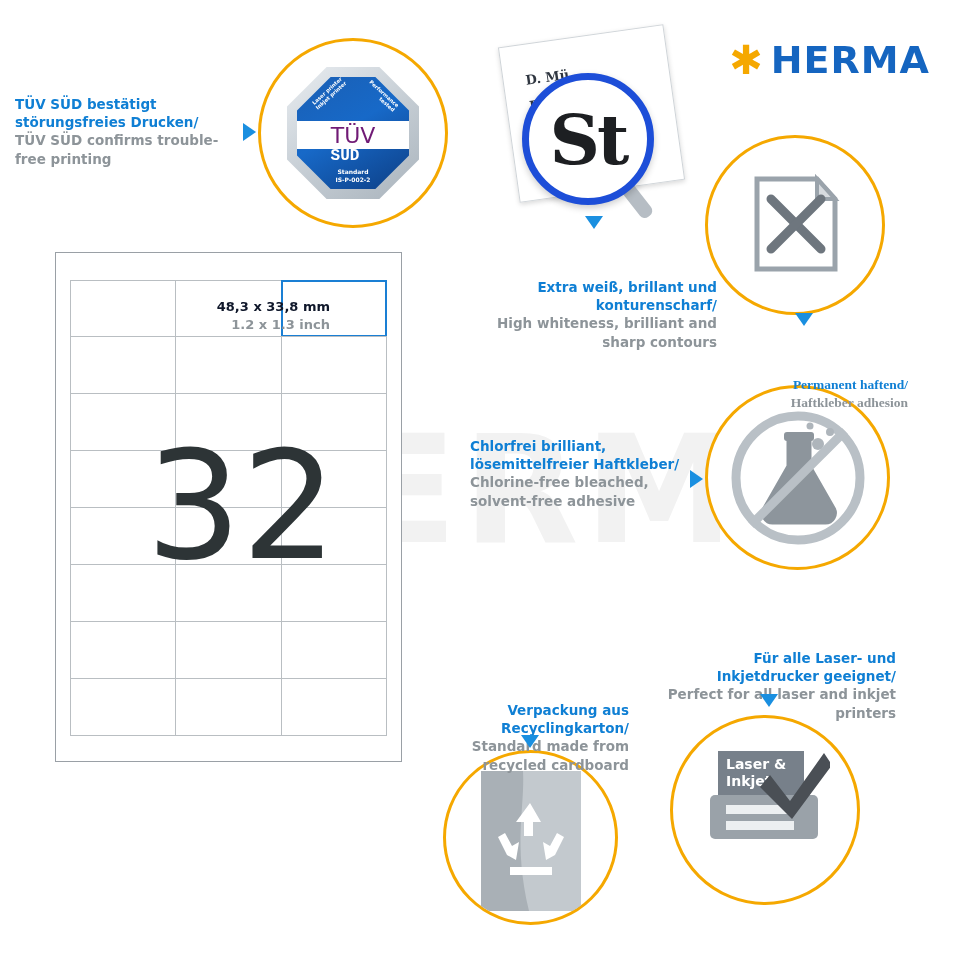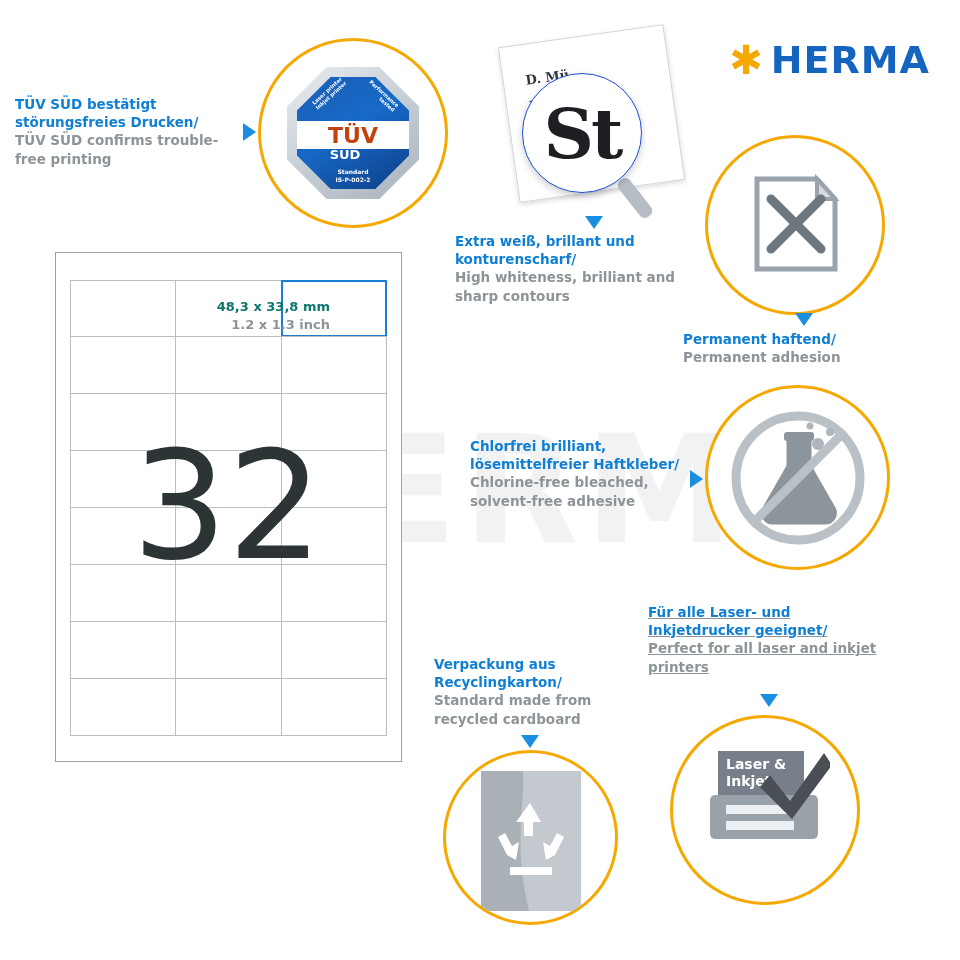--- a/index.html
+++ b/index.html
@@ -20,21 +20,21 @@
   }
   #watermark .wm-star{color:#f2f2f2;font-size:130px;margin-right:10px;}
   
   .cap{
     position:absolute;z-index:6;
     font-size:13.5px;line-height:1.35;font-weight:bold;
     color:#8d9499;
   }
   .cap .de{color:#0f7fd4;display:block;}
   .cap.right{text-align:left;}
-  .cap.center{text-align:left;}
+  .cap.center{text-align:right;margin-top:46px;}
   .circle{
     position:absolute;border-radius:50%;
     background:#fff;border:3px solid #f5a800;
     box-sizing:border-box;z-index:5;
     display:flex;align-items:center;justify-content:center;
     overflow:hidden;
   }
   .arrow{position:absolute;width:0;height:0;z-index:7;}
   .arrow-r{border-top:9px solid transparent;border-bottom:9px solid transparent;border-left:13px solid #1a8fe0;}
   .arrow-d{border-left:9px solid transparent;border-right:9px solid transparent;border-top:13px solid #1a8fe0;}
@@ -52,63 +52,63 @@
   #grid{
     position:absolute;left:14px;top:27px;width:317px;height:455px;
     display:grid;grid-template-columns:repeat(3,1fr);grid-template-rows:repeat(8,1fr);
   }
   #grid div{border:1px solid #b9bec2;margin:-0.5px;box-sizing:border-box;}
   #grid div.hl{border:2px solid #1a7fd4;}
   #sheet-dims{
     position:absolute;left:120px;top:298px;z-index:6;text-align:right;width:210px;
     font-size:13px;font-weight:bold;line-height:1.4;
   }
-  #sheet-dims .d-mm{color:#0f766e;}
+  #sheet-dims .d-mm{color:#0f172a;}
   #sheet-dims .d-in{color:#8d9499;}
   #count{
     position:absolute;left:55px;top:252px;width:345px;height:508px;
     display:flex;align-items:center;justify-content:center;
-    font-size:150px;color:#2d3436;z-index:4;font-family:"DejaVu Sans", sans-serif;
+    font-size:150px;color:#2d3436;z-index:4;font-family:"DejaVu Sans", sans-serif;padding-left:14px;
   }
 
   
   #c-tuv{left:258px;top:38px;width:190px;height:190px;}
   .tuv-oct{
     width:132px;height:132px;position:relative;
     background:linear-gradient(145deg,#e9edf1,#c3cbd2 55%,#aab4bd);
     clip-path:polygon(30% 0,70% 0,100% 30%,100% 70%,70% 100%,30% 100%,0 70%,0 30%);
     display:flex;align-items:center;justify-content:center;
   }
   .tuv-inner{
     width:112px;height:112px;position:relative;
     background:linear-gradient(150deg,#1a5fb4,#1769c8 45%,#0d3f86);
     clip-path:polygon(30% 0,70% 0,100% 30%,100% 70%,70% 100%,30% 100%,0 70%,0 30%);
     color:#fff;text-align:center;
   }
   .tuv-band{
     position:absolute;left:0;right:0;top:44px;height:28px;background:#fff;
     display:flex;flex-direction:column;align-items:center;justify-content:center;
   }
-  .tuv-band .t1{color:#c2410c;font-size:22px;font-weight:bold;line-height:19px;}
-  .tuv-sud{position:absolute;left:0;right:16px;top:70px;color:#fff;font-size:13px;font-weight:bold;}
+  .tuv-band .t1{color:#701a75;font-size:22px;font-weight:normal;line-height:19px;}
+  .tuv-sud{position:absolute;left:0;right:16px;top:70px;color:#fff;font-size:16px;font-weight:bold;font-family:Liberation Mono, monospace;}
   .tuv-top-l{position:absolute;left:9px;top:10px;width:46px;font-size:5.2px;color:#fff;transform:rotate(-42deg);line-height:6px;font-weight:bold;}
   .tuv-top-r{position:absolute;right:7px;top:10px;width:46px;font-size:5.2px;color:#fff;transform:rotate(42deg);line-height:6px;font-weight:bold;text-align:right;}
   .tuv-std{position:absolute;left:0;right:0;bottom:6px;font-size:6px;color:#fff;line-height:7.5px;font-weight:bold;}
 
   
   #c-mag{left:500px;top:25px;width:180px;height:180px;border:none;background:transparent;overflow:visible;}
   #mag-card{
     position:absolute;left:8px;top:10px;width:165px;height:155px;background:#fff;
     border:1px solid #cfd4d8;transform:rotate(-8deg);
     box-shadow:0 2px 5px rgba(0,0,0,.15);overflow:hidden;
   }
   #mag-card .ln{position:absolute;left:22px;color:#2f3640;font-size:13px;font-weight:bold;font-family:"DejaVu Serif", serif;}
   #mag-glass{
     position:absolute;left:22px;top:48px;width:118px;height:118px;border-radius:50%;
-    background:#ffffff;border:1px solid #1d4ed8;overflow:hidden;
+    background:#ffffff;border:7px solid #1d4ed8;overflow:hidden;
     display:flex;align-items:center;justify-content:center;
     box-shadow:0 3px 7px rgba(0,0,0,.2);
   }
   #mag-glass span{font-size:70px;font-weight:bold;color:#1d1f22;font-family:"DejaVu Serif", serif;letter-spacing:-3px;}
   #mag-handle{
     position:absolute;left:128px;top:150px;width:14px;height:46px;background:#b6bdc4;
     border-radius:6px;transform:rotate(-38deg);
   }
 
   
@@ -215,43 +215,43 @@
 
 <div class="circle" id="c-perm">
   <svg width="112" height="112" viewBox="0 0 112 112">
     <path d="M18 10 H78 L96 30 V100 H18 Z" fill="#ffffff" stroke="#9aa3ab" stroke-width="5"></path>
     <path d="M78 10 V30 H96 Z" fill="#d7dbdf" stroke="#9aa3ab" stroke-width="4"></path>
     <line x1="32" y1="30" x2="82" y2="80" stroke="#6e767e" stroke-width="9" stroke-linecap="round"></line>
     <line x1="82" y1="30" x2="32" y2="80" stroke="#6e767e" stroke-width="9" stroke-linecap="round"></line>
   </svg>
 </div>
 <div class="arrow arrow-d" style="left:795px;top:313px;"></div>
-<div class="cap center" style="left:683px;top:330px;width:225px;">
+<div class="cap center" style="left:683px;top:330px;width:225px;font-family:Liberation Serif, serif;">
   <span class="de">Permanent haftend/</span>
-  <span>Permanent adhesion</span>
+  <span>Haftkleber adhesion</span>
 </div>
 
 <div class="circle" id="c-chl">
   <svg width="160" height="160" viewBox="0 0 160 160">
     <circle cx="80" cy="80" r="62" fill="none" stroke="#b9c0c6" stroke-width="9"></circle>
     <path d="M70 42 h22 v26 l24 42 a10 10 0 0 1 -9 15 h-52 a10 10 0 0 1 -9 -15 l24 -42 z" fill="#8d959c" stroke="#8d959c" stroke-width="3"></path>
     <rect x="66" y="34" width="30" height="9" rx="3" fill="#8d959c"></rect>
     <circle cx="100" cy="46" r="6" fill="#aeb5bb"></circle>
     <circle cx="112" cy="34" r="4" fill="#aeb5bb"></circle>
     <circle cx="92" cy="28" r="3.5" fill="#aeb5bb"></circle>
     <line x1="33" y1="127" x2="127" y2="33" stroke="#b9c0c6" stroke-width="9"></line>
   </svg>
 </div>
 <div class="arrow arrow-r" style="left:690px;top:470px;"></div>
 <div class="cap right" style="left:470px;top:437px;width:215px;">
   <span class="de">Chlorfrei brilliant, lösemittelfreier Haftkleber/</span>
   <span>Chlorine-free bleached, solvent-free adhesive</span>
 </div>
 
-<div class="cap center" style="left:648px;top:603px;width:248px;text-decoration:underline;">
+<div class="cap center" style="left:648px;top:603px;width:248px;">
   <span class="de">Für alle Laser- und Inkjetdrucker geeignet/</span>
   <span>Perfect for all laser and inkjet printers</span>
 </div>
 <div class="arrow arrow-d" style="left:760px;top:694px;"></div>
 <div class="circle" id="c-print">
   <div style="position:relative;width:130px;height:130px;">
     <div class="laserbox">Laser &amp; Inkjet</div>
     <svg width="130" height="130" viewBox="0 0 130 130" style="position:absolute;left:0;top:0;">
       <rect x="10" y="50" width="108" height="44" rx="5" fill="#9aa2a9"></rect>
       <rect x="26" y="60" width="68" height="9" fill="#eceff1"></rect>

